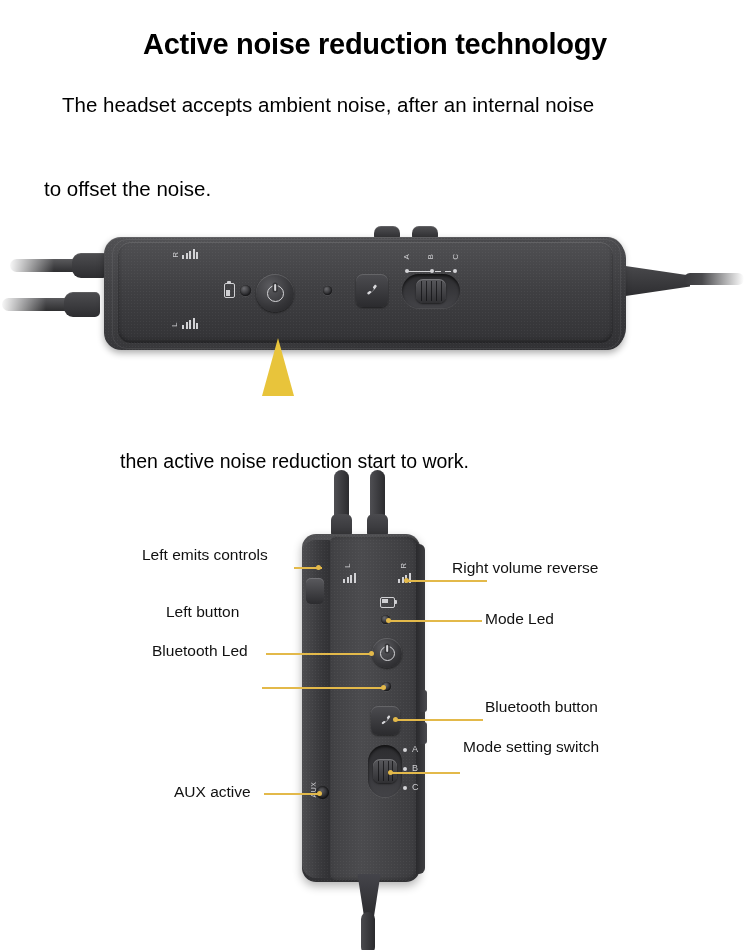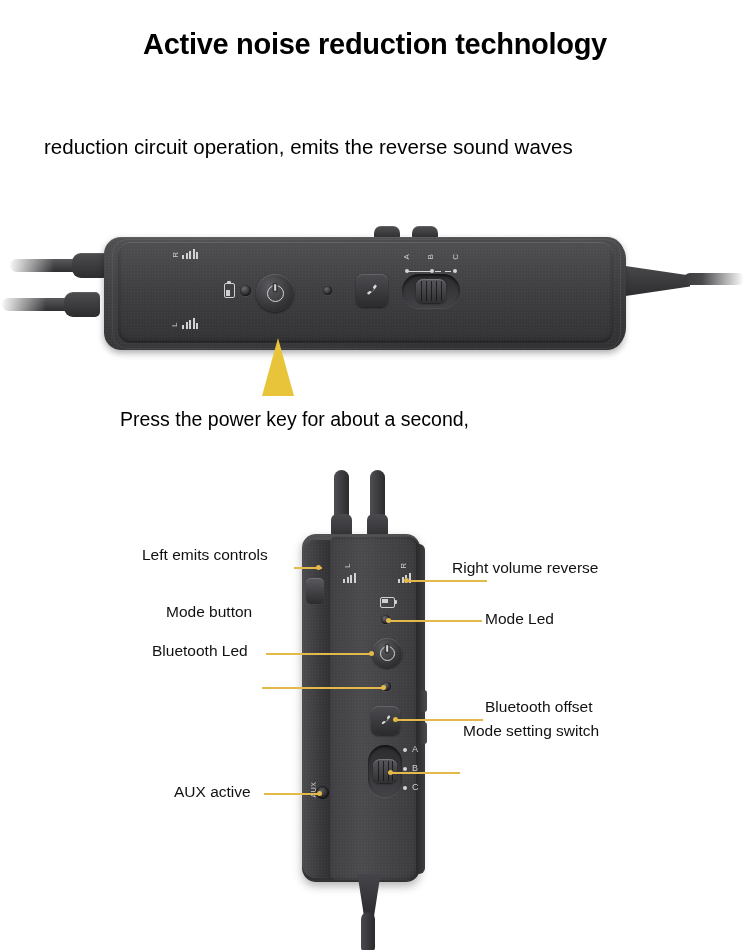--- a/index.html
+++ b/index.html
@@ -228,22 +228,23 @@
   .lead-dot{position:absolute;width:5px;height:5px;border-radius:50%;background:#e3b94a;}
 </style>
 </head>
 <body>
 
 <div class="page">
 
   <div class="title">Active noise reduction technology</div>
 
   <div class="para">
+    <span class="ind">The headset accepts ambient noise, after an internal noise</span><br>
     <br>
-    <span>reduction circuit operation, emits the reverse sound waves</span><br>
+    <span>to offset the noise.</span>
   </div>
 
   <div class="dev1">
 
     <div class="cab-l cab-l1"></div>
     <div class="cab-l cab-l2"></div>
     <div class="cab-fade cf1"></div>
     <div class="cab-fade cf2"></div>
     <div class="relief-l rl1"></div>
     <div class="relief-l rl2"></div>
@@ -320,21 +321,22 @@
           <i style="left:15px"></i>
           <i style="left:20px"></i>
           <i style="left:25px"></i>
       </div>
     </div>
 
     <div class="arrow"></div>
   </div>
 
   <div class="mid-caption">
-    <span>Press the power key for about a second,</span><br>
+    <br>
+    <span>then active noise reduction start to work.</span>
   </div>
 
   <div class="dev2">
 
     <div class="d2-cab" style="left:334px;top:0px;height:52px;"></div>
     <div class="d2-cab" style="left:370px;top:0px;height:52px;"></div>
     <div class="d2-relief" style="left:331px;top:44px;"></div>
     <div class="d2-relief" style="left:367px;top:44px;"></div>
 
     <div class="d2-shell body-surface">
@@ -411,42 +413,42 @@
                 background:radial-gradient(circle at 40% 35%,#5c5c60,#1e1e20 70%);
                 box-shadow:inset 0 0 3px rgba(0,0,0,.9);"></div>
 
     <div class="d2-botrelief"></div>
     <div class="d2-botcab"></div>
 
     <div class="callout" style="left:142px;top:76px;">Left emits controls</div>
     <div class="lead" style="left:294px;top:97px;width:28px;"></div>
     <div class="lead-dot" style="left:316px;top:95px;"></div>
 
-    <div class="callout" style="left:166px;top:133px;">Mode button</div>
+    <div class="callout" style="left:166px;top:133px;">Left button</div>
     <div class="lead" style="left:266px;top:183px;width:106px;"></div>
     <div class="lead-dot" style="left:369px;top:181px;"></div>
 
     <div class="callout" style="left:152px;top:172px;">Bluetooth Led</div>
     <div class="lead" style="left:262px;top:217px;width:122px;"></div>
     <div class="lead-dot" style="left:381px;top:215px;"></div>
 
     <div class="callout" style="left:174px;top:313px;">AUX active</div>
     <div class="lead" style="left:264px;top:323px;width:56px;"></div>
     <div class="lead-dot" style="left:317px;top:321px;"></div>
 
     <div class="callout" style="left:452px;top:89px;">Right volume reverse</div>
     <div class="lead" style="left:407px;top:110px;width:80px;"></div>
     <div class="lead-dot" style="left:404px;top:108px;"></div>
 
     <div class="callout" style="left:485px;top:140px;">Mode Led</div>
     <div class="lead" style="left:390px;top:150px;width:92px;"></div>
     <div class="lead-dot" style="left:386px;top:148px;"></div>
 
-    <div class="callout" style="left:485px;top:228px;">Bluetooth offset</div>
+    <div class="callout" style="left:485px;top:228px;">Bluetooth button</div>
     <div class="lead" style="left:397px;top:249px;width:86px;"></div>
     <div class="lead-dot" style="left:393px;top:247px;"></div>
 
-    <div class="callout" style="left:463px;top:252px;">Mode setting switch</div>
+    <div class="callout" style="left:463px;top:268px;">Mode setting switch</div>
     <div class="lead" style="left:392px;top:302px;width:68px;"></div>
     <div class="lead-dot" style="left:388px;top:300px;"></div>
   </div>
 
 </div>
 
 </body></html>

